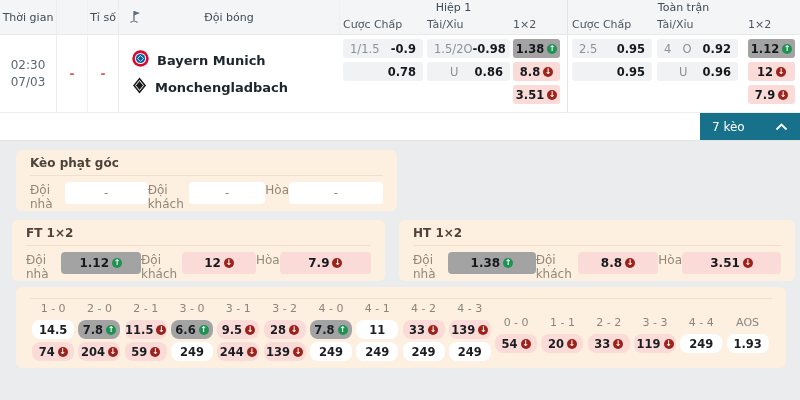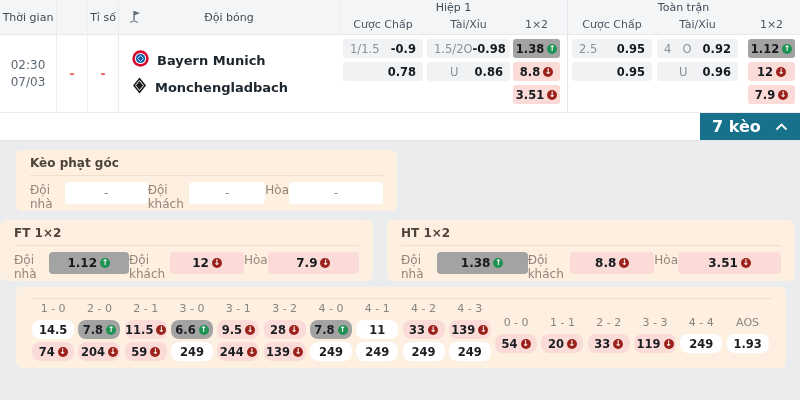--- a/index.html
+++ b/index.html
@@ -12,21 +12,21 @@
   .w-sm{width:31px}
   .w-s1{border-right:1px solid #f0f1f2}
   .w-s2{border-right:1px solid #eaeced}
   .w-team{width:221px;position:relative;border-right:1px solid #eff0f1}
   .flag-ic{position:absolute;left:10px;top:10px}
   .th-odds{width:460px;display:flex;flex-direction:column}
   .oh-groups{display:flex;height:15px;align-items:flex-end}
   .oh-groups div{text-align:center;padding-bottom:1px}
   .g1{width:227px}.g2{width:233px}
   .oh-cols{display:flex;height:20px;align-items:center}
-  .ohc{text-align:center;color:#4b5663}
+  .ohc{text-align:left;color:#4b5663}
   
   .c0{width:80px;margin-left:3px}
   .c1{width:83px;margin-left:4px}
   .c2{width:47px;margin-left:3px}
   .c3{width:80px;margin-left:12px}
   .c4{width:81px;margin-left:5px}
   .c5{width:47px;margin-left:10px}
   
   .trow{display:flex;height:78px;border-bottom:1px solid #ecedee;font-size:12px}
   .td{display:flex;align-items:center;justify-content:center}
@@ -47,32 +47,32 @@
   .green{background:#a3a3a3}
   .pink{background:#fbdbd7}
   .white{background:#fff}
   .vdiv{position:absolute;left:567px;top:0;width:1px;height:113px;background:#e3e5e8}
   
   .tr{display:inline-block;min-width:10px;height:10px;border-radius:5px;margin-left:3px;font-size:8px;line-height:10px;color:#fff;text-align:center;font-weight:bold}
   .tr.up{background:#1d9253}
   .tr.down{background:#9c221c}
   
   .expander-row{height:28px;background:#fff;display:flex;justify-content:flex-end;border-bottom:1px solid #e3e4e6}
-  .expander-btn{width:100px;background:#17718a;color:#fff;display:flex;align-items:center;justify-content:space-between;padding:0 12px;font-weight:bold;font-size:16px;cursor:pointer}
+  .expander-btn{width:100px;background:#17718a;color:#fff;display:flex;align-items:center;justify-content:space-between;padding:0 12px;font-weight:normal;font-size:12px;cursor:pointer}
   
   .panel{background:#fdf0e1;border-radius:6px;padding:6px 14px 7px}
   .panel-title{font-weight:bold;font-size:12px;color:#4e4339}
   .panel-hr{height:1px;background:#f2dfc7;margin-top:5px}
   .panel-cols{display:flex;margin-top:3px}
   .pcol{flex:1;display:flex;align-items:center}
   .plabel{font-size:12px;color:#93877a;height:17px}
   .box{width:94%;height:22px;margin-top:3px;border-radius:4px;display:flex;align-items:center;justify-content:center;font-weight:bold;font-size:12px;color:#16191d;cursor:pointer}
   .box .dashv{color:#8d8d8d;font-weight:normal}
   .section-corner{margin:9px 0 0 16px;width:381px}
-  .row-ftht{display:flex;margin:9px 5px 0 0;gap:14px}
+  .row-ftht{display:flex;margin:9px 5px 0 12px;gap:14px}
   .panel-ft{width:373px}
   .panel-ht{flex:1}
   .section-score{margin:6px 0 0 16px;width:770px}
   .sp-cols{display:flex;margin-top:3px}
   .sp-col{width:46.3px;display:flex;flex-direction:column;align-items:center}
   .sp-label{font-size:11px;color:#8a857d;height:15px}
   .sp-box{width:42px;height:19px;margin-top:3px;border-radius:8px;display:flex;align-items:center;justify-content:center;font-weight:bold;font-size:11.5px;color:#1a1e23;cursor:pointer}
   .sp-col.draw{padding-top:14px}
 </style>
 </head>

